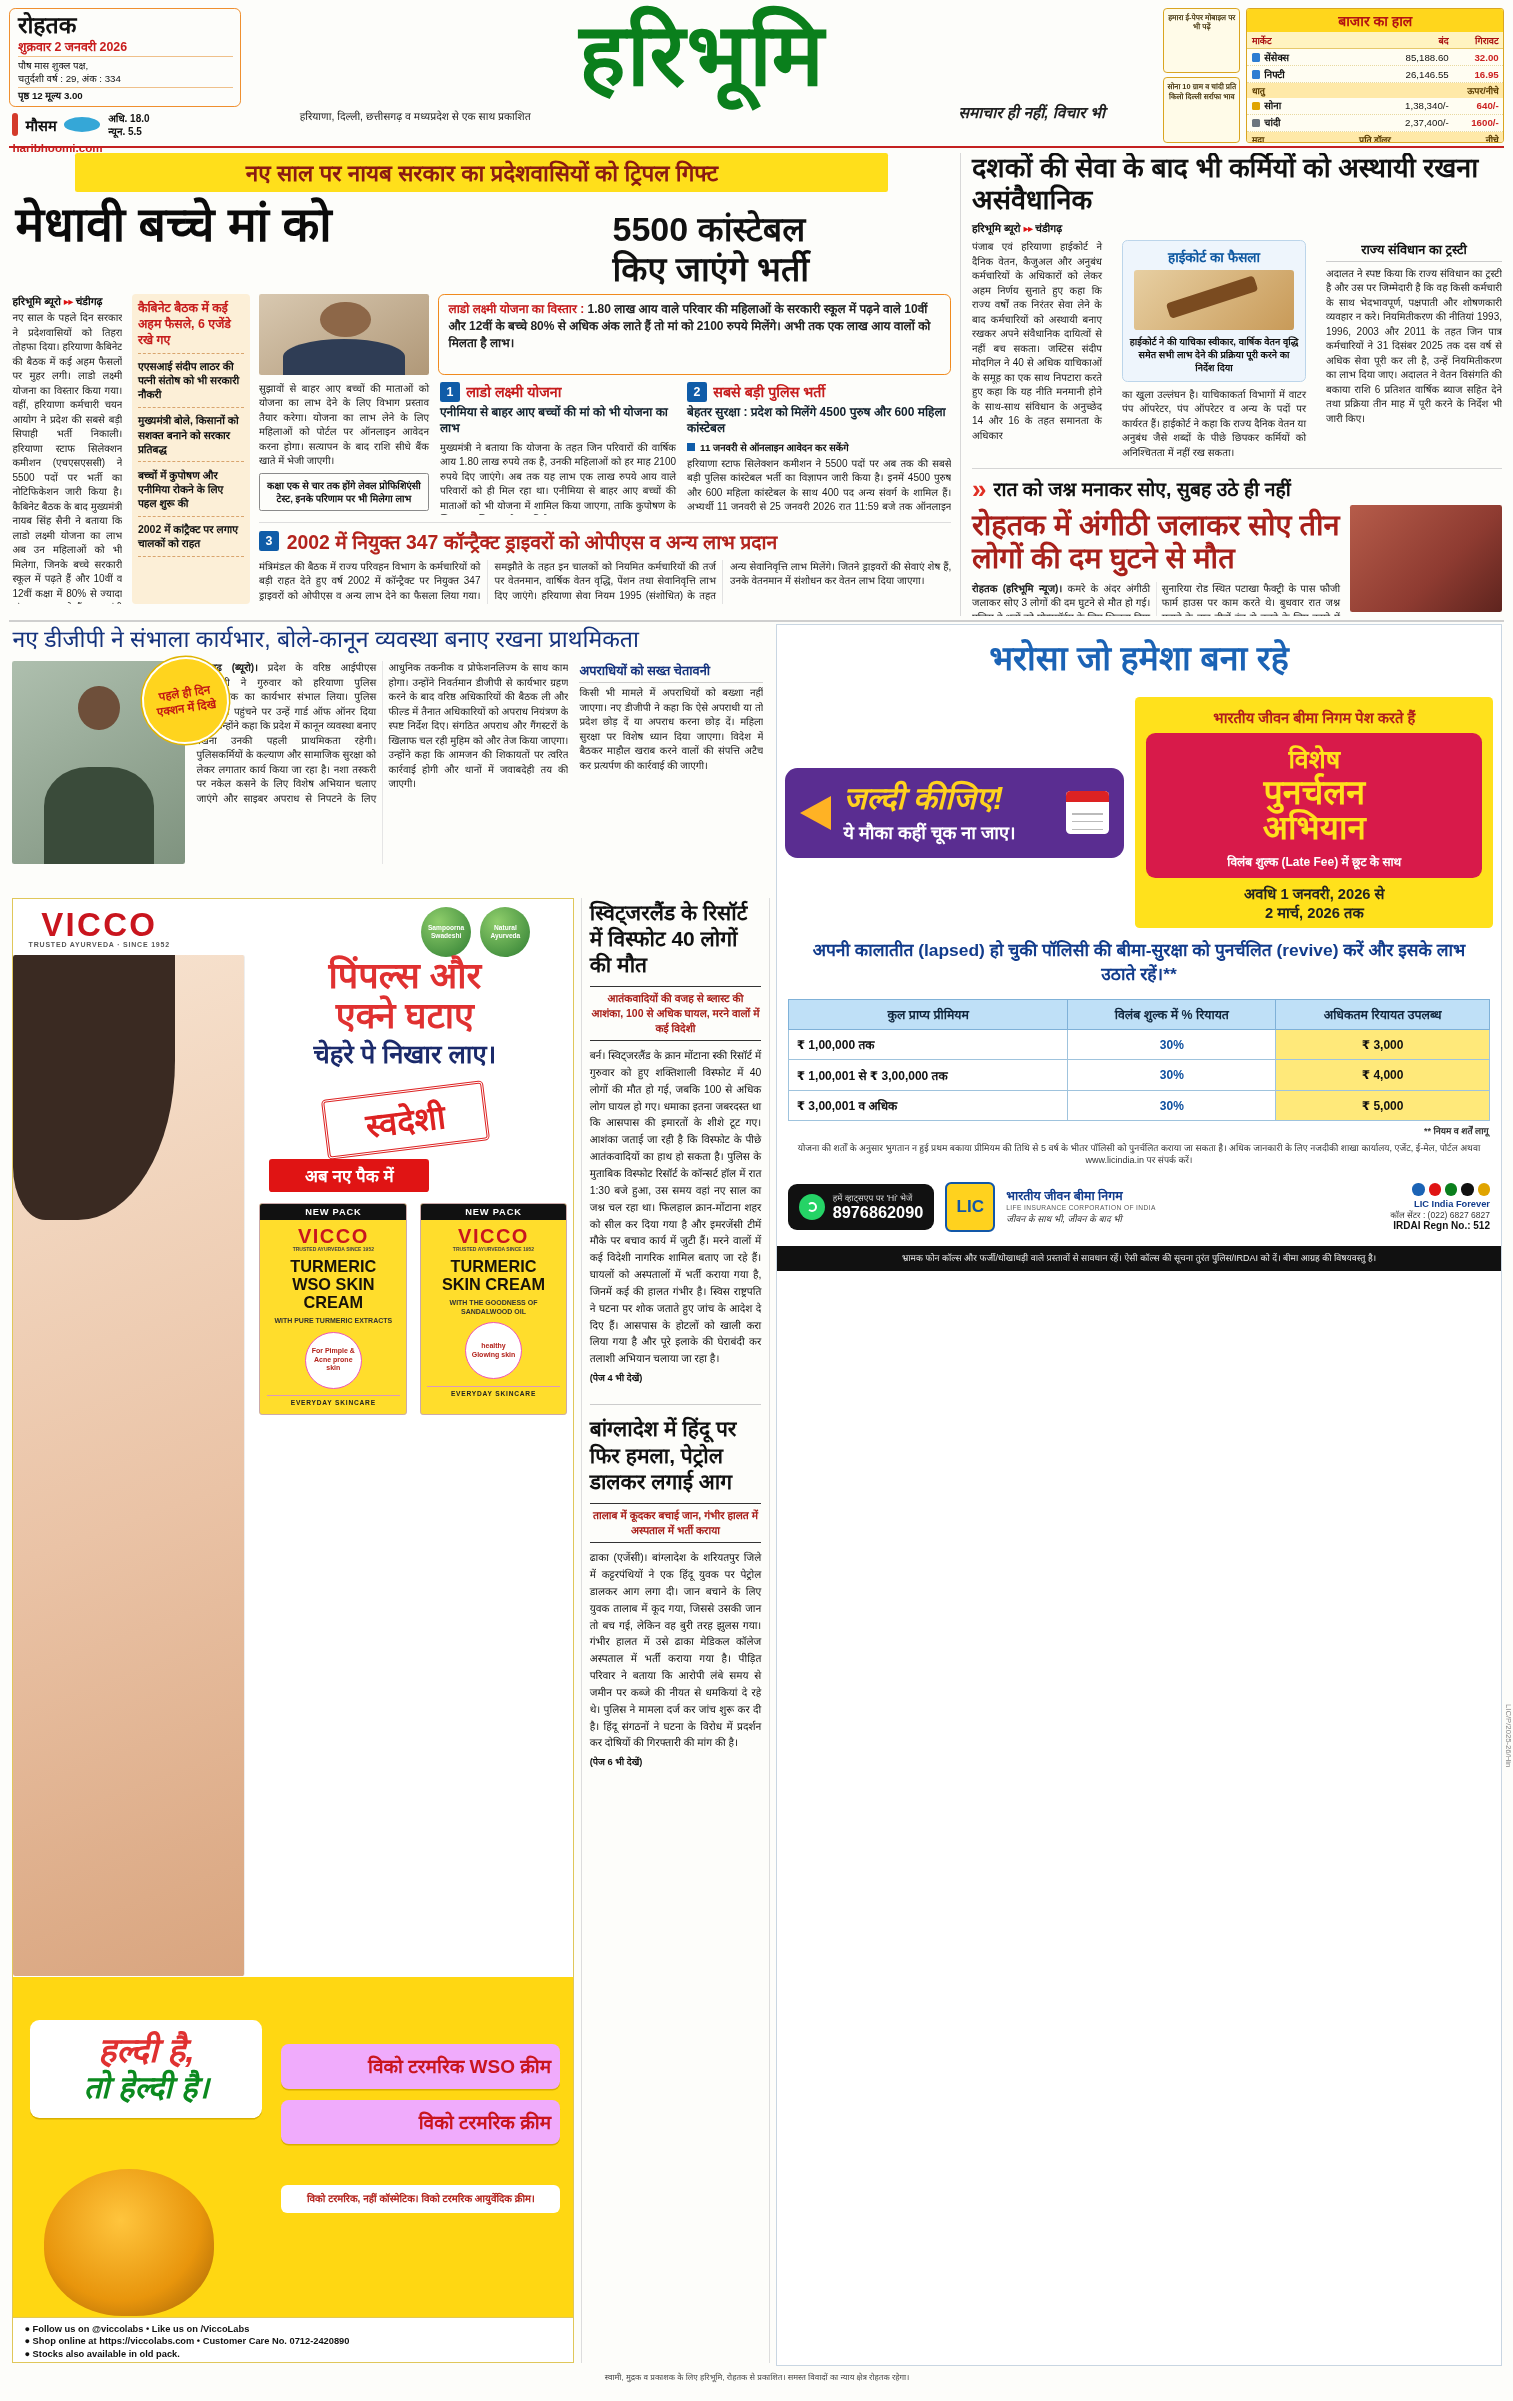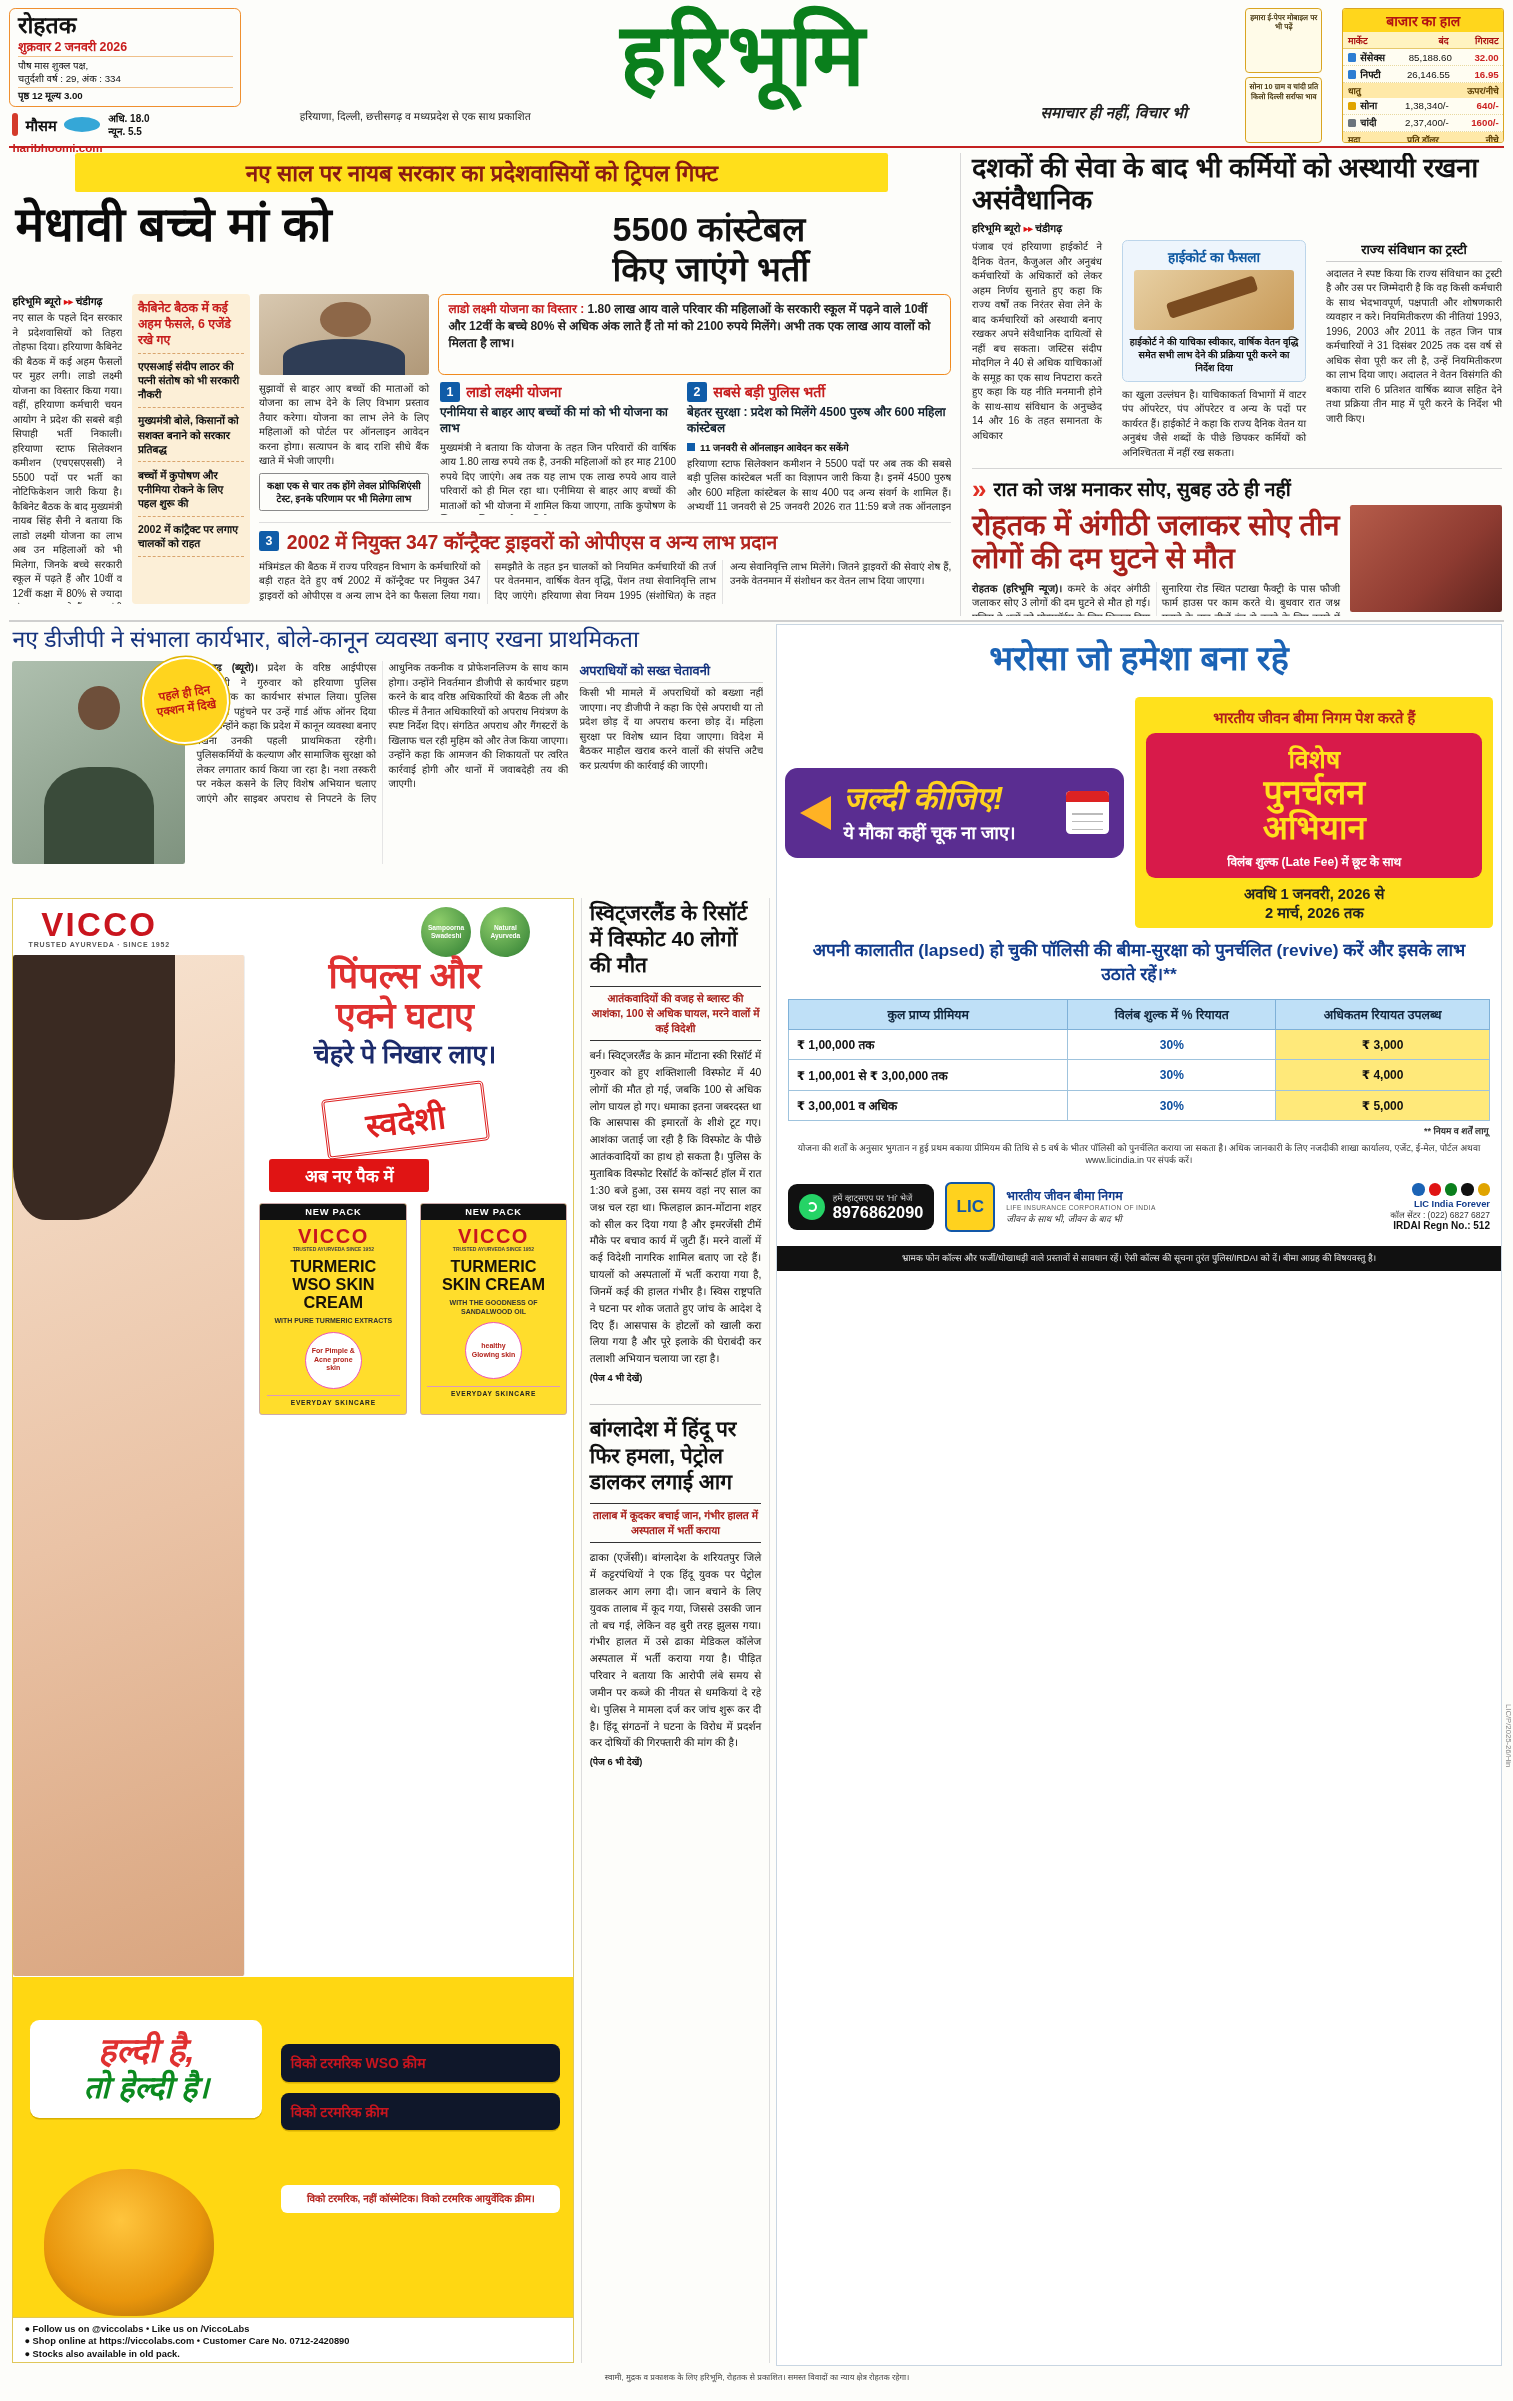--- a/index.html
+++ b/index.html
@@ -19,21 +19,21 @@
 .thermo{width:5.4px;height:23px;background:#d43a2a;border-radius:3.1px;flex:none}
 .w-title{font-size:14.7px;font-weight:800}
 .cloud{width:36px;height:14.7px;background:#35a7d7;border-radius:50%;flex:none}
 .w-temps{font-size:10px;font-weight:700;line-height:1.3}
 .site{color:#c81d1d;font-weight:800;font-size:11.6px;margin-top:3.1px;padding-left:3.1px}
 .mh-center{flex:1;text-align:center;padding-top:3.1px}
 .logo{font-size:87px;font-weight:800;color:#0a7f1c;line-height:1.02;letter-spacing:1.5px}
 .sub-row{display:flex;justify-content:space-between;align-items:flex-end;padding:0 46px;margin-top:1.5px}
 .publine{font-size:10.5px;color:#222}
 .tagline{font-size:15.5px;font-weight:800;color:#222;font-style:italic}
-.mh-right{width:259px;flex:none;display:flex;gap:20px}
+.mh-right{width:341px;flex:none;display:flex;gap:6px}
 .promos{width:77px;display:flex;flex-direction:column;gap:4.6px}
 .promo{border:0.8px solid #d9a521;background:#fffbe8;border-radius:3.9px;font-size:7.4px;line-height:1.3;text-align:center;padding:3.9px 3.1px;color:#4a3b14;font-weight:700;flex:1}
 .market{flex:1;border:1.2px solid #d9a521;border-radius:3.1px;overflow:hidden;background:#fffdf2}
 .mk-title{background:#ffd61c;color:#b31212;font-size:14px;font-weight:800;text-align:center;padding:2.3px 0}
 .mk-head{display:flex;background:#fff3c0;border-bottom:0.8px solid #e6c86a;padding:1.5px 4.6px;font-size:9.3px;font-weight:800;color:#a11}
 .mk-head span:nth-child(1){flex:1}.mk-head span:nth-child(2){width:71px;text-align:right}.mk-head span:nth-child(3){width:50px;text-align:right}
 .mk-row{display:flex;align-items:center;padding:1.5px 4.6px;font-size:9.7px;border-bottom:0.8px dotted #e8d9a0}
 .ic{display:inline-block;width:8.5px;height:8.5px;border-radius:1.5px;margin-right:3.9px;flex:none}
 .ic-a{background:#2d7dd2}.ic-b{background:#e0a400}.ic-c{background:#6c757d}
 .mk-l{flex:1;font-weight:700}.mk-v{width:71px;text-align:right}.mk-c{width:50px;text-align:right;color:#c22;font-weight:700}
@@ -141,21 +141,21 @@
 .pk-n{font-weight:800;font-size:16.3px;color:#18120a;line-height:1.12}
 .pk-feat{font-size:7px;font-weight:700;color:#333;margin-top:4.6px;line-height:1.3}
 .pk-note{margin:6.2px auto 0;width:57px;height:57px;border-radius:50%;background:#fff;color:#b3231c;font-size:7px;font-weight:700;display:flex;align-items:center;justify-content:center;text-align:center;padding:4.6px;border:1.5px solid #e5b;line-height:1.25}
 .pk-foot{margin-top:6.2px;font-size:6.6px;font-weight:800;letter-spacing:0.8px;color:#222;border-top:0.8px solid #d9b;padding-top:3.1px}
 .v-yellow{position:absolute;top:1078px;left:0;right:0;bottom:45px;background:#ffd712}
 .v-slogan{position:absolute;top:1121px;left:17px;width:232px;background:#fff;border-radius:9.3px;padding:12.4px 11px;text-align:center;box-shadow:0 1.5px 0 #d9b000}
 .v-s1{color:#e03131;font-weight:800;font-size:34px;font-style:italic;line-height:1.1}
 .v-s2{color:#0c8a1f;font-weight:800;font-size:31px;font-style:italic;line-height:1.15}
 .v-bowl{position:absolute;top:1270px;left:31px;width:170px;height:147px;border-radius:50% 50% 46% 46%;background:radial-gradient(circle at 45% 35%,#ffc53d,#e8950c 60%,#9a5d05)}
 .v-plates{position:absolute;top:1145px;left:268px;width:279px;display:flex;flex-direction:column;gap:11px}
-.plate{background:#0f172a;border-radius:7.7px;padding:9.3px;text-align:left;color:#c9151e;font-weight:800;font-size:14px;box-shadow:0 1.5px 0 #d9b000}
+.plate{background:#f0abfc;border-radius:7.7px;padding:9.3px;text-align:right;color:#c9151e;font-weight:800;font-size:19px;box-shadow:0 1.5px 0 #d9b000}
 .v-jingle{position:absolute;top:1286px;left:268px;width:279px;background:#fff;border-radius:6.2px;padding:7px;text-align:center;color:#b3231c;font-weight:700;font-size:10px;line-height:1.4}
 .v-footer{position:absolute;bottom:0;left:0;right:0;height:45px;background:#fff;border-top:0.8px solid #e0c75a;padding:4.6px 11px;font-size:9.3px;font-weight:700;line-height:1.35;color:#111}
 
 .lic{position:absolute;top:624px;left:776px;width:726px;height:1742px;background:#fff;border:0.8px solid #c9d6e2;overflow:hidden}
 .lic-head{color:#1b63b5;font-weight:800;font-size:34px;text-align:center;padding:9.3px 0 6.2px}
 .lic-photo{position:relative;margin:0 7.7px;height:1081px;background:linear-gradient(160deg,#f4fbfd 0%,#dff0f4 45%,#cde8ee 100%);border-radius:3.1px;overflow:hidden}
 .man-head{position:absolute;right:194px;top:93px;width:132px;height:151px;border-radius:50% 50% 45% 45%;background:#7b5b49}
 .man-body{position:absolute;right:54px;top:225px;width:418px;height:743px;border-radius:108px 108px 0 0;background:#cfe3ef}
 .baby-head{position:absolute;right:256px;top:294px;width:116px;height:116px;border-radius:50%;background:#caa183}
 .baby-body{position:absolute;right:232px;top:395px;width:178px;height:294px;border-radius:77px;background:#fff;border:0.8px solid #e2e2e2}

